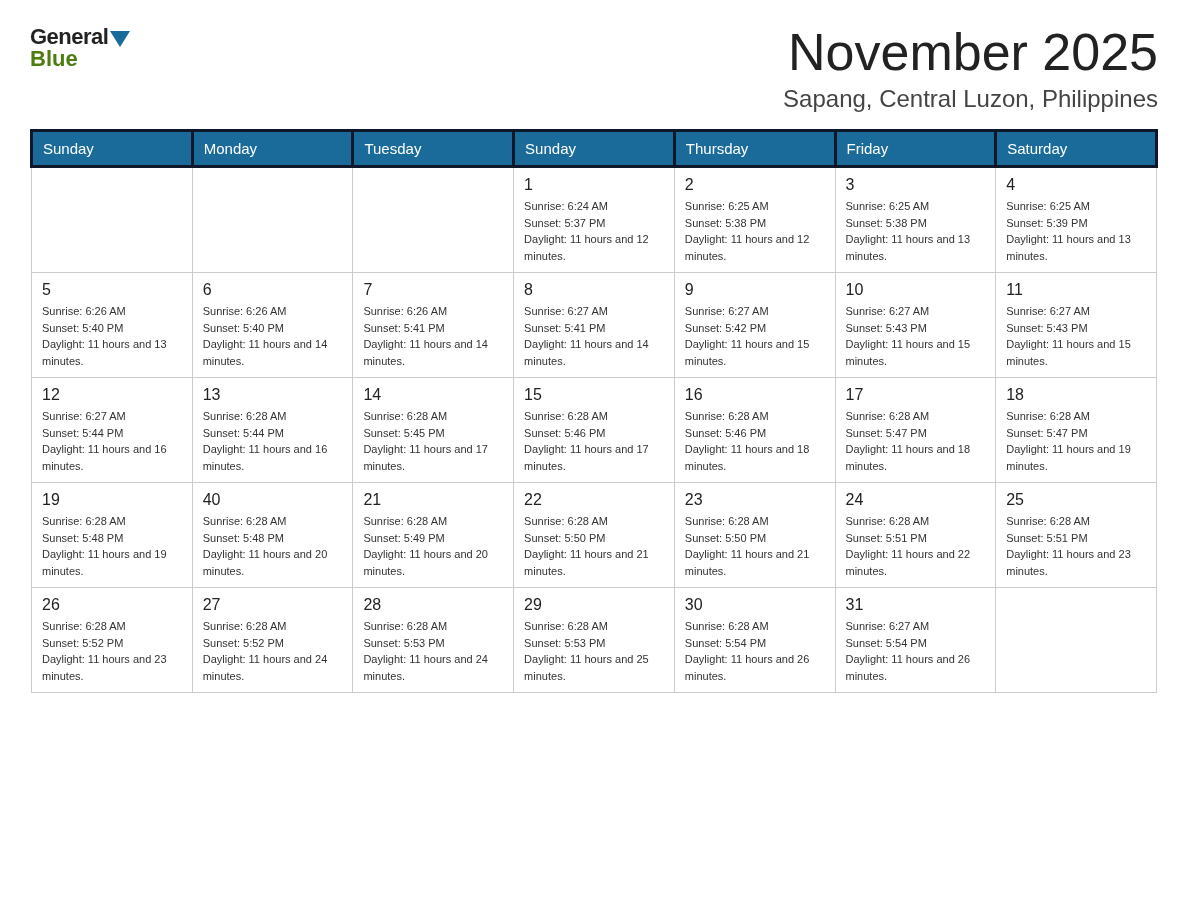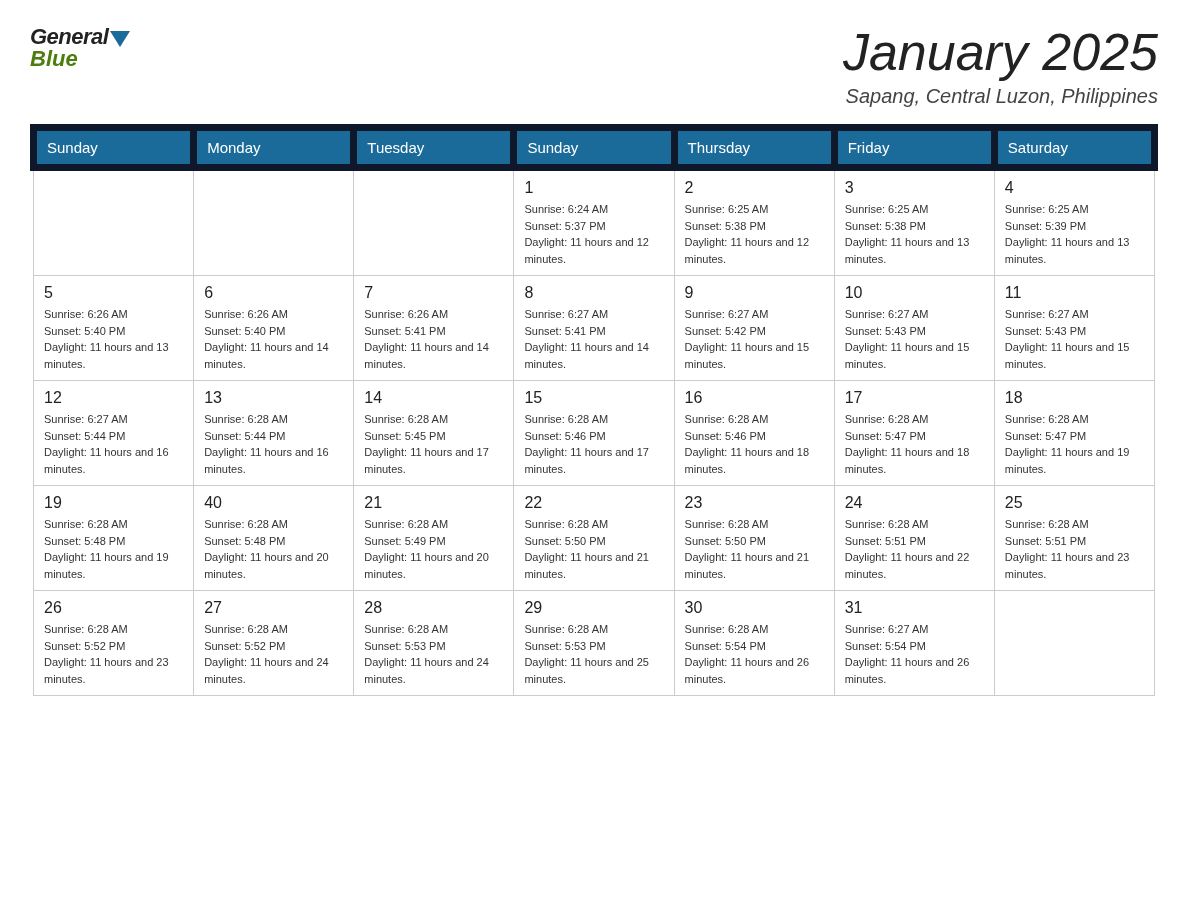--- a/index.html
+++ b/index.html
@@ -8,21 +8,20 @@
       background: #fff;
       padding: 24px 30px;
       width: 1188px;
       min-height: 918px;
     }
     .header-row {
       display: flex;
       justify-content: space-between;
       align-items: flex-start;
       margin-bottom: 8px;
-      font-style: italic;
     }
     .logo-text-general {
       font-size: 22px;
       font-weight: bold;
       color: #222;
       letter-spacing: -0.5px;
     }
     .logo-arrow {
       display: inline-block;
       width: 0;
@@ -53,37 +52,37 @@
     .title-block {
       text-align: right;
     }
     .month-title {
       font-size: 52px;
       font-weight: normal;
       color: #222;
       line-height: 1.1;
     }
     .location-title {
-      font-size: 20px;
+      font-size: 24px;
       color: #444;
       margin-top: 4px;
     }
     .calendar {
       width: 100%;
       border-collapse: collapse;
       margin-top: 16px;
     }
     .calendar th {
       background-color: #1a6b9a;
       color: #fff;
       font-size: 15px;
       font-weight: normal;
       padding: 8px 10px;
       text-align: left;
-      border: 7px solid #0f172a;
+      border: 3px solid #0f172a;
     }
     .calendar td {
       border: 1px solid #ccc;
       vertical-align: top;
       padding: 8px 10px;
       width: calc(100% / 7);
       min-height: 110px;
       font-size: 13px;
       color: #222;
       background: #fff;
@@ -109,21 +108,21 @@
 
 <div class="header-row">
   <div class="logo-block">
     <div class="logo-line1">
       <span class="logo-text-general">General</span>
       <span class="logo-arrow"></span>
     </div>
     <div class="logo-line2">Blue</div>
   </div>
   <div class="title-block">
-    <div class="month-title">January 2025</div>
+    <div class="month-title">November 2025</div>
     <div class="location-title">Sapang, Central Luzon, Philippines</div>
   </div>
 </div>
 
 <table class="calendar">
   <thead>
     <tr>
     <th>Sunday</th>
         <th>Monday</th>
         <th>Tuesday</th>

